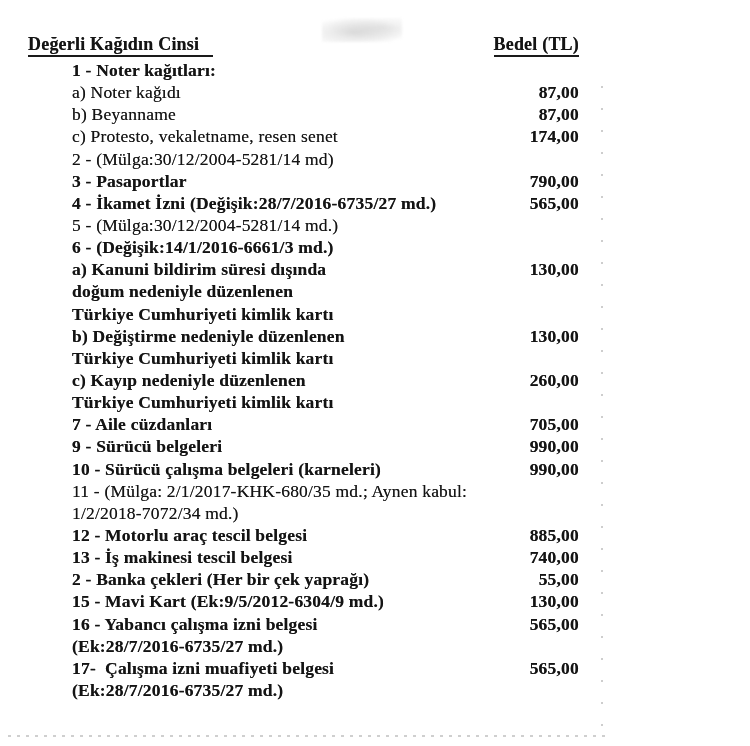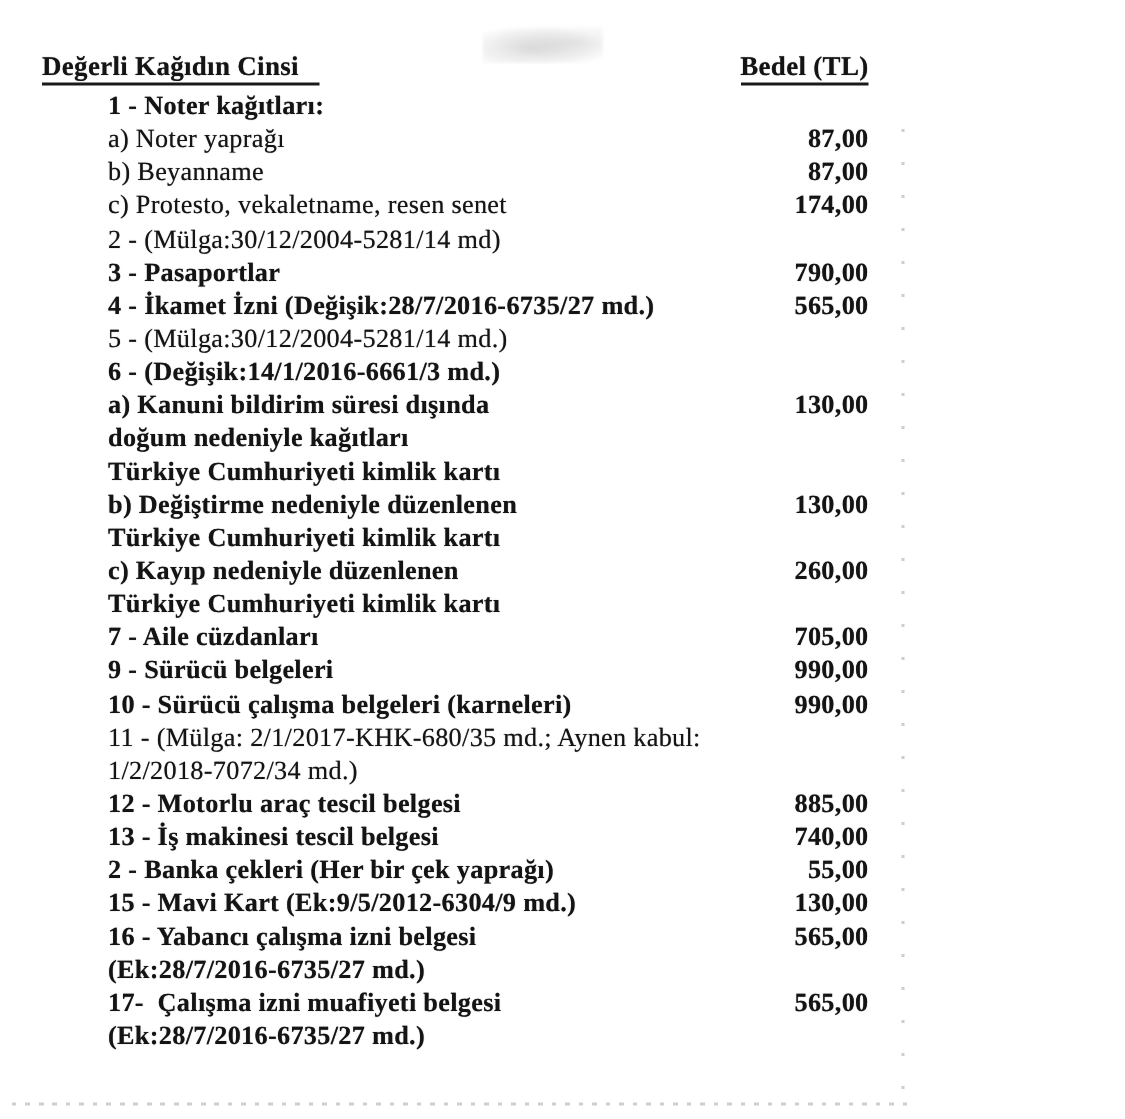--- a/index.html
+++ b/index.html
@@ -60,21 +60,21 @@
     <span class="col-head right">Bedel (TL)</span>
   </div>
 
   <div class="rows txt">
   <div class="row bold">
     <span class="label">1 - Noter kağıtları:</span>
     <span class="price"></span>
   </div>
 
   <div class="row">
-    <span class="label">a) Noter yaprağı</span>
+    <span class="label">a) Noter kağıdı</span>
     <span class="price">87,00</span>
   </div>
 
   <div class="row">
     <span class="label">b) Beyanname</span>
     <span class="price">87,00</span>
   </div>
 
   <div class="row">
     <span class="label">c) Protesto, vekaletname, resen senet</span>
@@ -105,21 +105,21 @@
     <span class="label">6 - (Değişik:14/1/2016-6661/3 md.)</span>
     <span class="price"></span>
   </div>
 
   <div class="row bold">
     <span class="label">a) Kanuni bildirim süresi dışında</span>
     <span class="price">130,00</span>
   </div>
 
   <div class="row bold">
-    <span class="label">doğum nedeniyle kağıtları</span>
+    <span class="label">doğum nedeniyle düzenlenen</span>
     <span class="price"></span>
   </div>
 
   <div class="row bold">
     <span class="label">Türkiye Cumhuriyeti kimlik kartı</span>
     <span class="price"></span>
   </div>
 
   <div class="row bold">
     <span class="label">b) Değiştirme nedeniyle düzenlenen</span>

